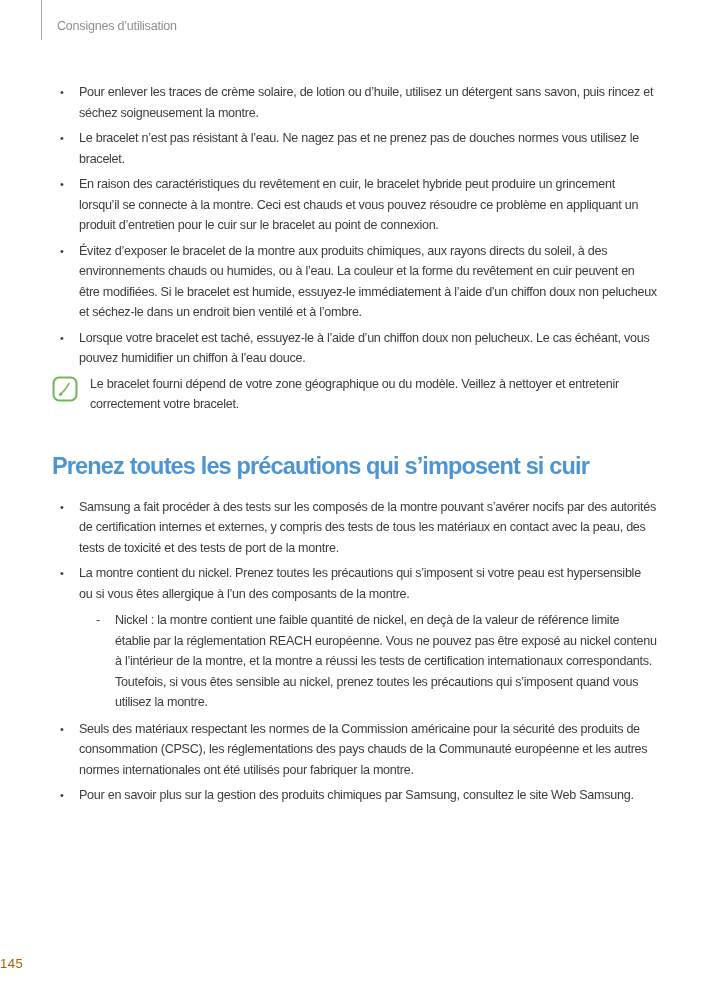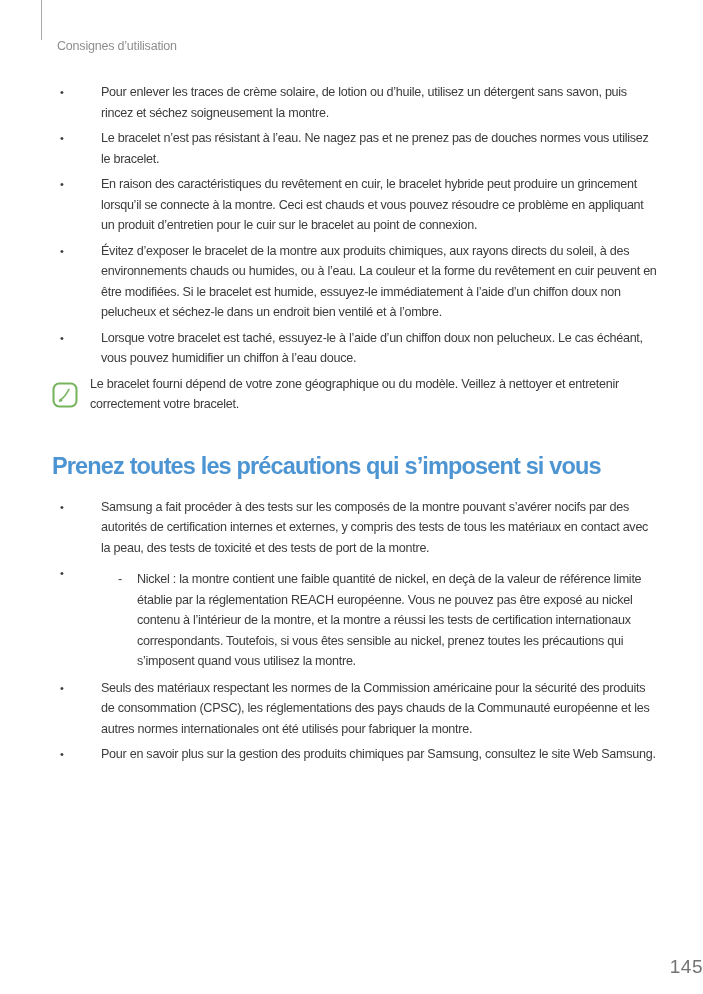--- a/index.html
+++ b/index.html
@@ -11,68 +11,68 @@
     overflow:hidden;
   }
   .page{position:relative;width:703px;height:994px;background:#fff;}
 
   
   .chapter-rule{
     position:absolute;left:41px;top:0;width:1px;height:40px;background:#aaaaaa;
   }
   .chapter-title{
     position:absolute;left:57px;top:19px;
-    font-size:12.5px;color:#8e8e8e;letter-spacing:-0.2px;margin-top:20px;
+    font-size:12.5px;color:#8e8e8e;letter-spacing:-0.2px;
   }
 
   
   .content{position:absolute;left:0;top:82px;right:0;}
 
   ul.bullets{list-style:none;margin:0;padding:0 46px 0 60px;}
   ul.bullets > li{
     display:flex;align-items:flex-start;
     font-size:12.6px;line-height:20.5px;letter-spacing:-0.28px;
     margin:0 0 5px 0;
   }
   .b-marker{flex:none;width:19px;font-size:11px;line-height:20.5px;color:#3c3c3c;}
-  .b-text{flex:1;margin-left:22px;}
+  .b-text{flex:1;}
 
   
   .sub-item{
     display:flex;align-items:flex-start;
     margin:6px 0 1px 17px;
     font-size:12.6px;line-height:20.5px;letter-spacing:-0.28px;
   }
   .d-marker{flex:none;width:19px;line-height:20.5px;}
   .sub-label{font-weight:normal;}
 
   
   .note{
-    display:flex;align-items:center;
+    display:flex;align-items:flex-start;
     margin:5px 46px 0 52px;
   }
   .note-icon{flex:none;width:26px;height:26px;margin-top:2px;}
   .note-icon svg{display:block;}
   .note-text{
     margin:0 0 0 12px;
     font-size:12.6px;line-height:20.5px;letter-spacing:-0.28px;
   }
 
   
   h1.section-title{
     margin:36px 40px 15px 52px;
     font-size:23.5px;line-height:31px;font-weight:bold;
     color:#4c94d2;letter-spacing:-0.85px;
   }
   h1.section-title span{display:block;white-space:nowrap;}
 
   
   .page-number{
     position:absolute;left:0;right:0;top:956px;
-    text-align:right;font-size:19px;color:#737373;letter-spacing:0.5px;
+    text-align:left;font-size:13px;color:#a16207;letter-spacing:0.5px;
   }
 </style>
 </head>
 <body>
 
 <div class="page">
 
   <div class="chapter-rule"></div>
   <div class="chapter-title">Consignes d’utilisation</div>
 
@@ -106,31 +106,32 @@
         <svg width="26" height="26" viewBox="0 0 24 24" fill="none" xmlns="http://www.w3.org/2000/svg">
           <rect x="1.4" y="1.4" width="21.2" height="21.2" rx="5.2" stroke="#76b55e" stroke-width="1.9"></rect>
           <path d="M7.1 16.9 C10.2 15.7 13.2 11.4 15.7 6.9" stroke="#76b55e" stroke-width="1.5" stroke-linecap="round"></path>
           <path d="M6.3 18.3 c0.25 -1.25 0.95 -2.2 2 -2.75 l1.45 1.45 c-0.7 1 -1.9 1.45 -3.45 1.3 z" fill="#76b55e"></path>
         </svg>
       </span>
       <p class="note-text">Le bracelet fourni dépend de votre zone géographique ou du modèle. Veillez à nettoyer et entretenir correctement votre bracelet.</p>
     </div>
 
     <h1 class="section-title">
-      <span>Prenez toutes les précautions qui s’imposent si vous</span>
+      <span>Prenez toutes les précautions qui s’imposent si cuir</span>
     </h1>
 
     <ul class="bullets">
       <li>
         <span class="b-marker">•</span>
         <span class="b-text">Samsung a fait procéder à des tests sur les composés de la montre pouvant s’avérer nocifs par des autorités de certification internes et externes, y compris des tests de tous les matériaux en contact avec la peau, des tests de toxicité et des tests de port de la montre.</span>
       </li>
       <li>
         <span class="b-marker">•</span>
         <span class="b-text">
+          <span>La montre contient du nickel. Prenez toutes les précautions qui s’imposent si votre peau est hypersensible ou si vous êtes allergique à l’un des composants de la montre.</span>
           <span class="sub-item">
             <span class="d-marker">-</span>
             <span><b class="sub-label">Nickel</b><span> : la montre contient une faible quantité de nickel, en deçà de la valeur de référence limite établie par la réglementation REACH européenne. Vous ne pouvez pas être exposé au nickel contenu à l’intérieur de la montre, et la montre a réussi les tests de certification internationaux correspondants. Toutefois, si vous êtes sensible au nickel, prenez toutes les précautions qui s’imposent quand vous utilisez la montre.</span></span>
           </span>
         </span>
       </li>
       <li>
         <span class="b-marker">•</span>
         <span class="b-text">Seuls des matériaux respectant les normes de la Commission américaine pour la sécurité des produits de consommation (CPSC), les réglementations des pays chauds de la Communauté européenne et les autres normes internationales ont été utilisés pour fabriquer la montre.</span>
       </li>

